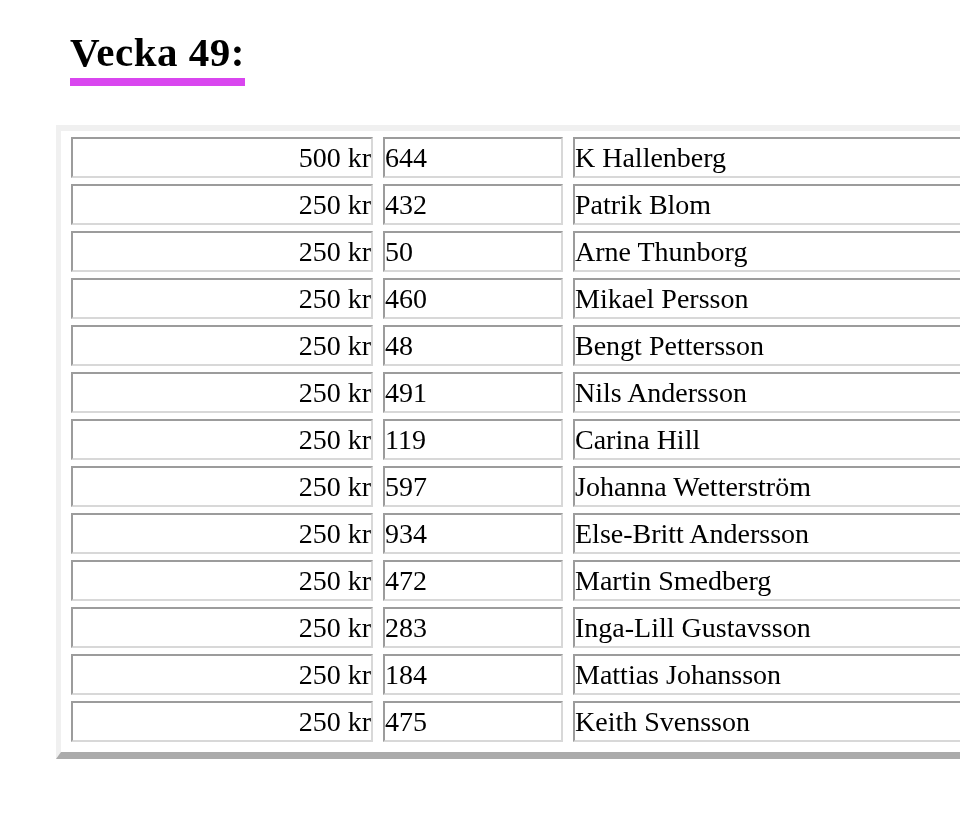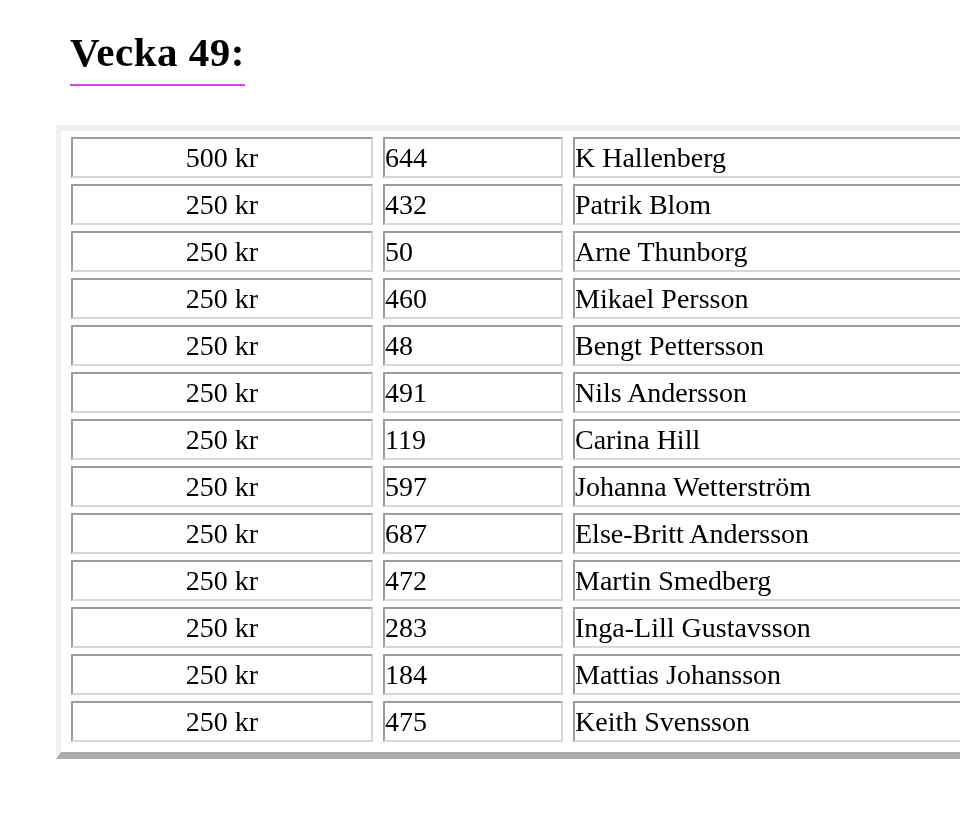--- a/index.html
+++ b/index.html
@@ -25,22 +25,22 @@
     left: 70px;
     top: 28px;
     margin: 0;
     font-size: 41px;
     font-weight: bold;
     letter-spacing: 0.5px;
     color: #000000;
   }
   .title .underlined {
     display: inline-block;
-    border-bottom: 2px solid #d946ef;
-    padding-bottom: 8px;
+    border-bottom: 8px solid #d946ef;
+    padding-bottom: 2px;
   }
   .table-wrap {
     position: absolute;
     left: 56px;
     top: 125px;
     width: 950px;
     background: #ffffff;
     border-left: 5px solid #f0f0f0;
     border-top: 6px solid #f0f0f0;
     border-bottom: 7px solid #ababab;
@@ -58,21 +58,21 @@
     height: 37px;
     padding: 0;
     font-size: 28px;
     line-height: 37px;
     vertical-align: middle;
     white-space: nowrap;
     overflow: visible;
   }
   td.amount-cell {
     width: 298px;
-    text-align: center;
+    text-align: right;
   }
   td.number-cell {
     width: 176px;
     text-align: left;
   }
   td.name-cell {
     width: 404px;
     text-align: left;
     padding-left: 12px;
   }
@@ -122,21 +122,21 @@
     <td class="number-cell">119</td>
     <td class="name-cell">Carina Hill</td>
   </tr>
           <tr>
     <td class="amount-cell">250 kr</td>
     <td class="number-cell">597</td>
     <td class="name-cell">Johanna Wetterström</td>
   </tr>
           <tr>
     <td class="amount-cell">250 kr</td>
-    <td class="number-cell">687</td>
+    <td class="number-cell">934</td>
     <td class="name-cell">Else-Britt Andersson</td>
   </tr>
           <tr>
     <td class="amount-cell">250 kr</td>
     <td class="number-cell">472</td>
     <td class="name-cell">Martin Smedberg</td>
   </tr>
           <tr>
     <td class="amount-cell">250 kr</td>
     <td class="number-cell">283</td>

